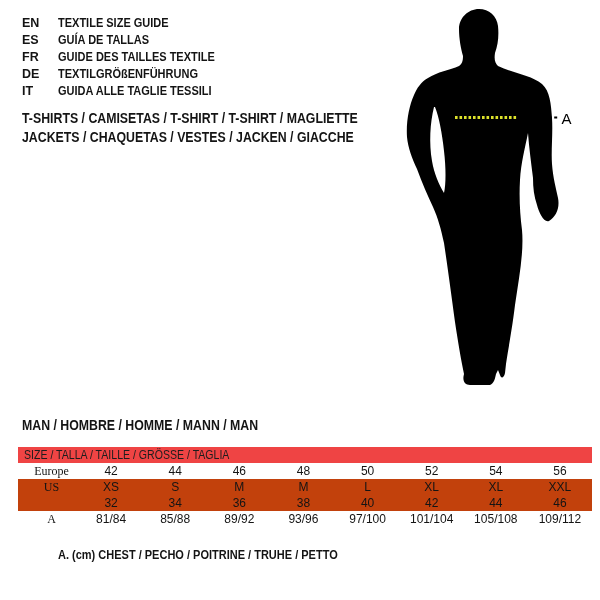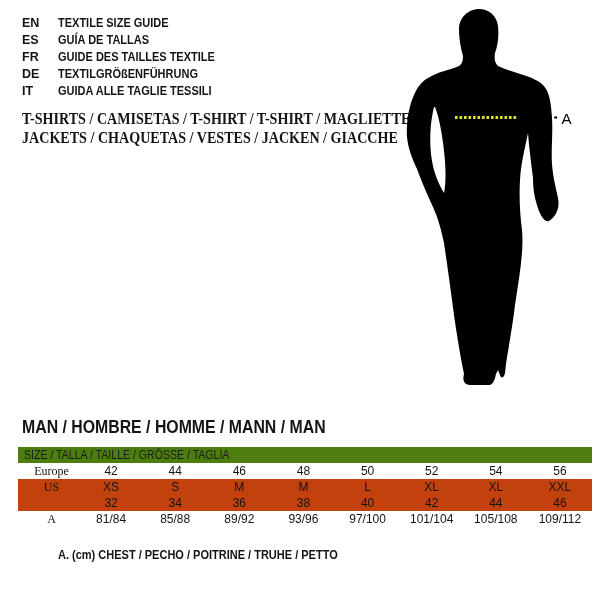--- a/index.html
+++ b/index.html
@@ -6,28 +6,28 @@
   .canvas{
     position:relative;width:600px;height:600px;background:#ffffff;overflow:hidden;
     font-family:"Liberation Sans",sans-serif;color:#141414;
   }
   .cond{display:inline-block;transform:scaleX(0.88);transform-origin:0 50%;white-space:nowrap;}
   
   .lang-list{position:absolute;left:22px;top:15px;}
   .lang-row{display:flex;height:17px;line-height:17px;font-weight:bold;font-size:12.5px;align-items:flex-end;}
   .lang-code{width:36px;}
   
-  .categories{position:absolute;left:22px;top:109px;font-weight:bold;font-size:16px;line-height:19px;font-family:Liberation Serif, serif;}
+  .categories{position:absolute;left:22px;top:109px;font-weight:bold;font-size:14px;line-height:19px;}
   
   .figure-svg{position:absolute;left:0;top:0;}
   
-  .section-title{position:absolute;left:22px;top:417px;font-weight:bold;font-size:18px;}
+  .section-title{position:absolute;left:22px;top:417px;font-weight:bold;font-size:14px;}
   
   .size-table{position:absolute;left:18px;top:447px;width:574px;font-size:12px;}
-  .t-header{height:16px;line-height:16px;background:#4d7c0f;padding-left:6px;color:#1d1d1d;font-size:12px;}
+  .t-header{height:16px;line-height:16px;background:#ef4444;padding-left:6px;color:#1d1d1d;font-size:12px;}
   .t-row{display:flex;height:16px;line-height:16px;}
   .t-row.shaded{background:#c2410c;}
   .t-label{width:55px;padding-left:6px;text-align:center;font-family:Liberation Serif, serif;}
   .t-cell{flex:1;text-align:center;}
   
   .footnote{position:absolute;left:22px;top:548px;font-weight:bold;font-size:12.5px;margin-left:36px;}
 </style>
 </head>
 <body>
 

